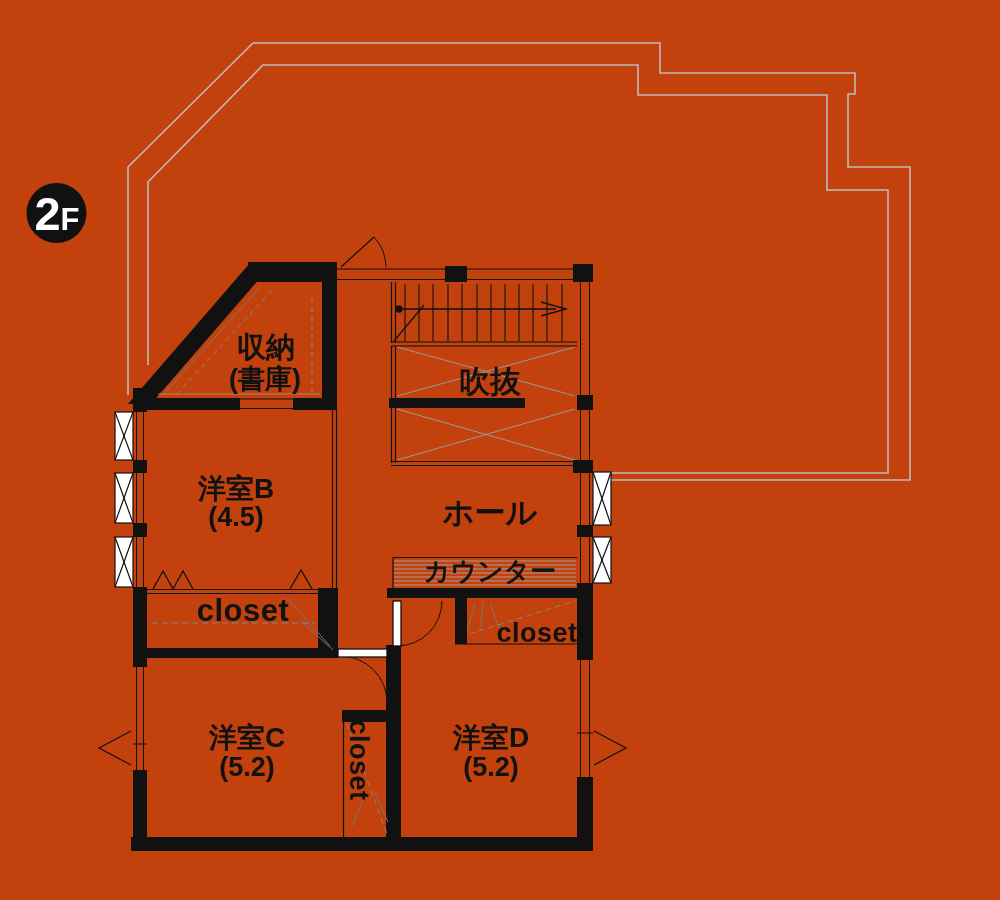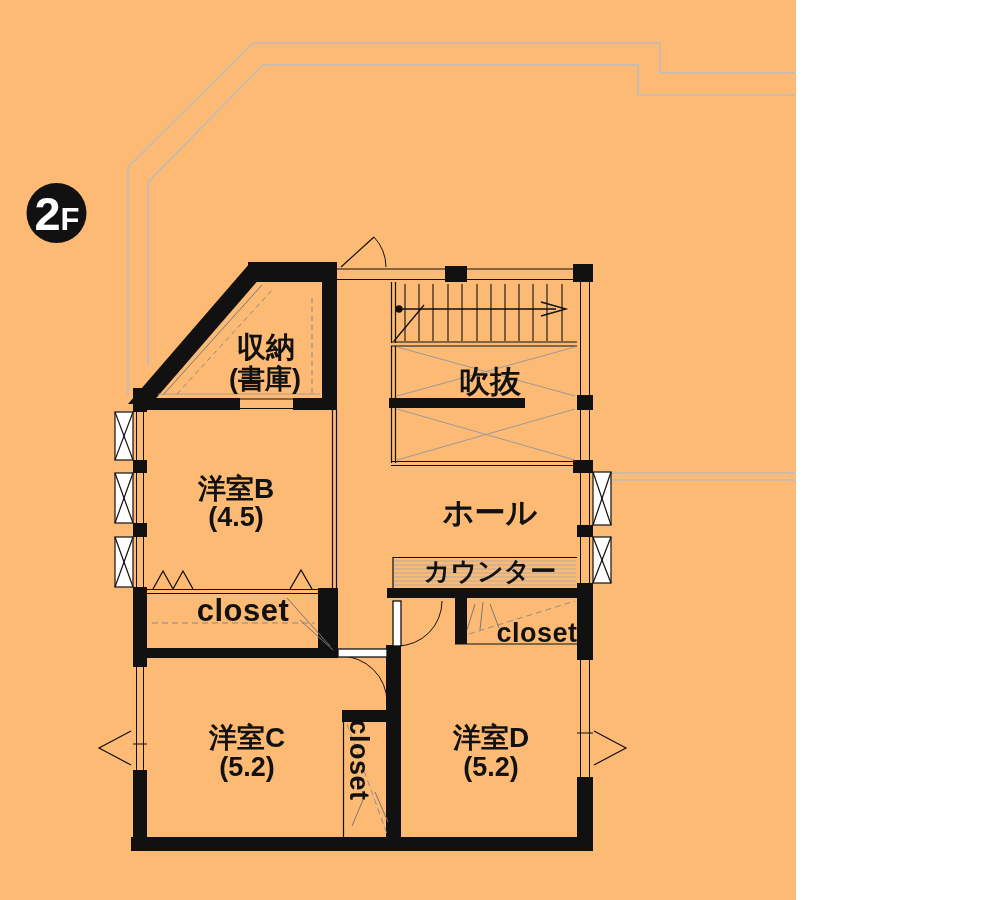--- a/index.html
+++ b/index.html
@@ -1,16 +1,16 @@
 <!DOCTYPE html>
 <html><head>
 <meta charset="utf-8">
 <style>
   html,body{margin:0;padding:0;background:#ffffff;}
-  .stage{position:relative;width:796px;height:900px;background:#fdba74;overflow:hidden;
+  .stage{position:relative;width:1000px;height:900px;background:#c2410c;overflow:hidden;
          font-family:"Liberation Sans","DejaVu Sans",sans-serif;}
   svg{position:absolute;left:0;top:0;}
   .jp-label{font-weight:bold;fill:#111111;}
   .en-label{font-weight:bold;fill:#111111;letter-spacing:0.5px;}
   .badge-text{font-weight:bold;fill:#ffffff;}
 </style>
 </head>
 <body>
 
 <div class="stage">

